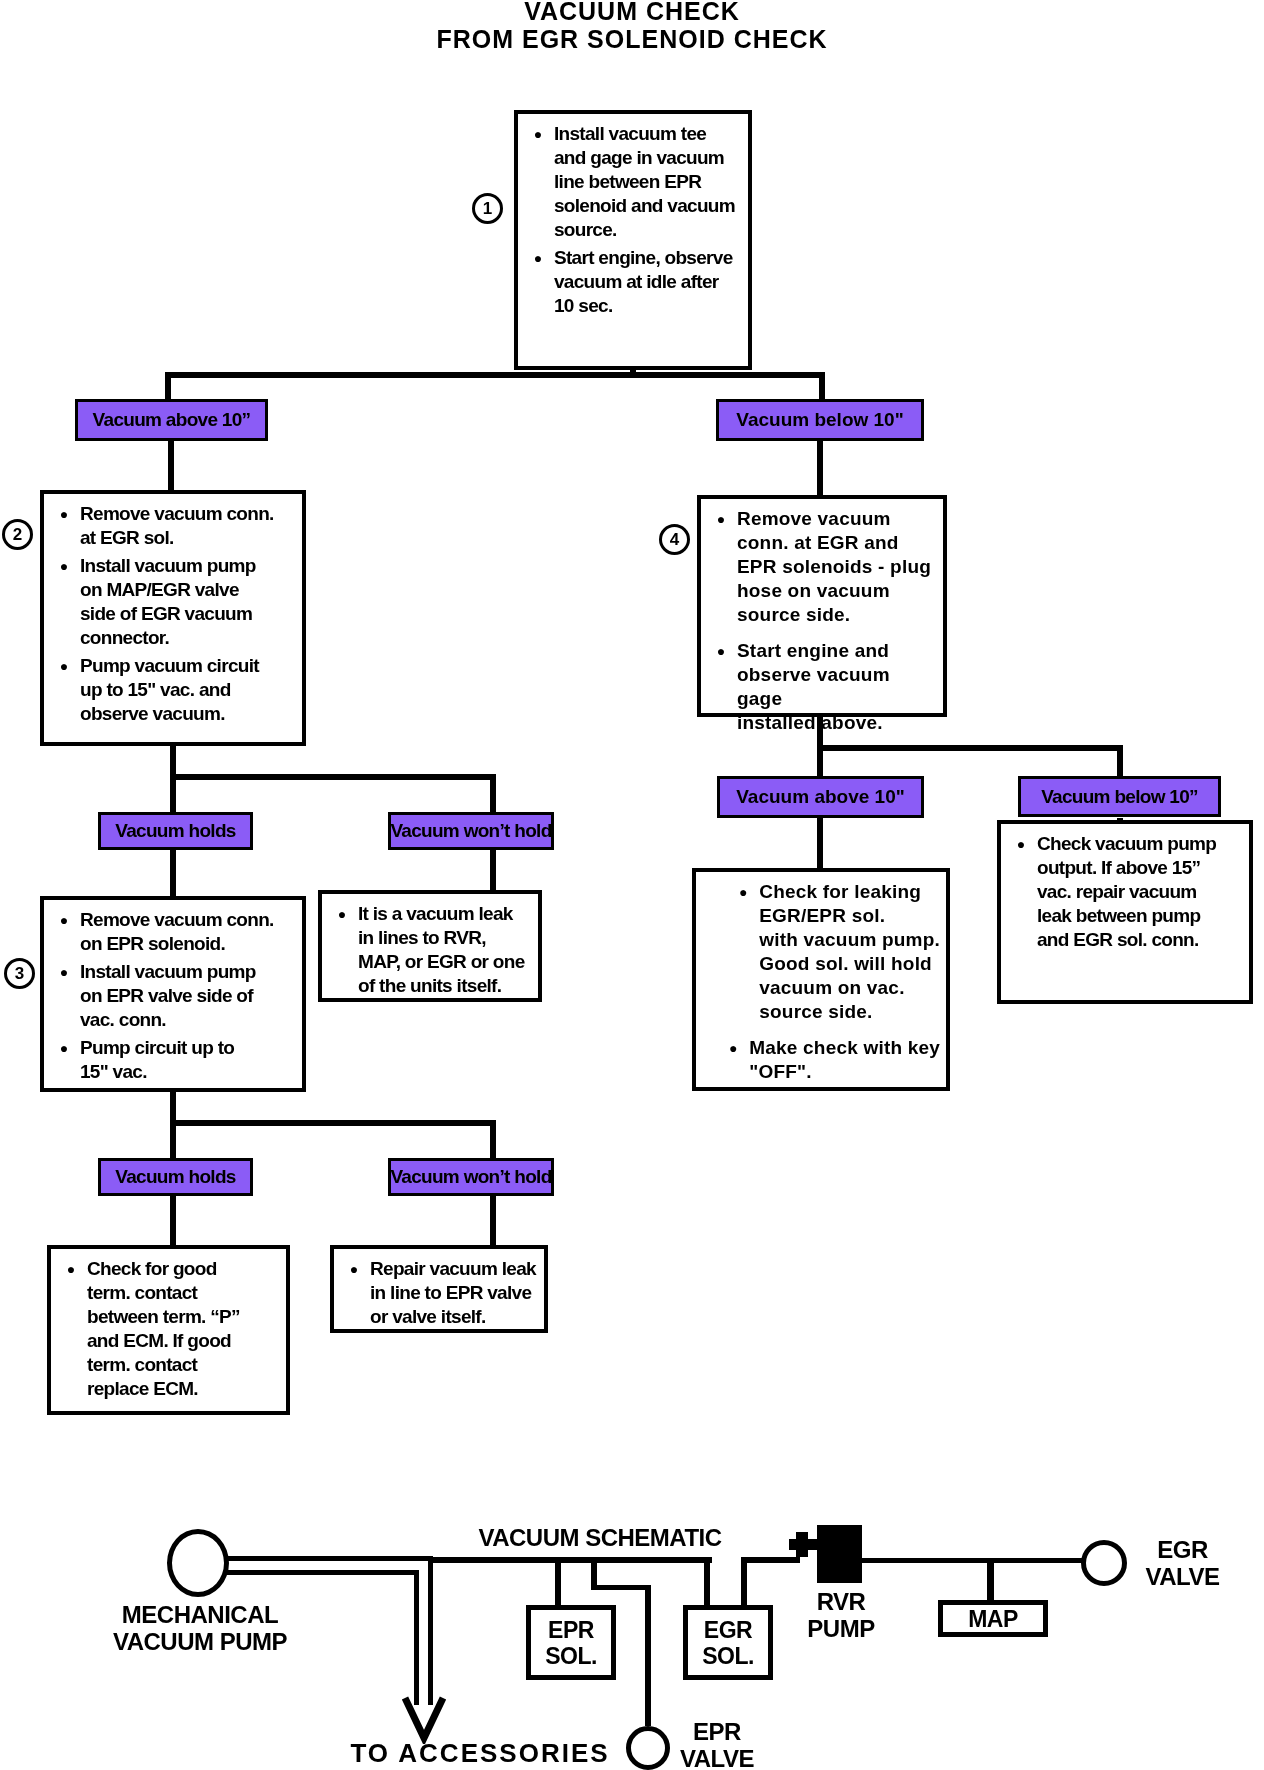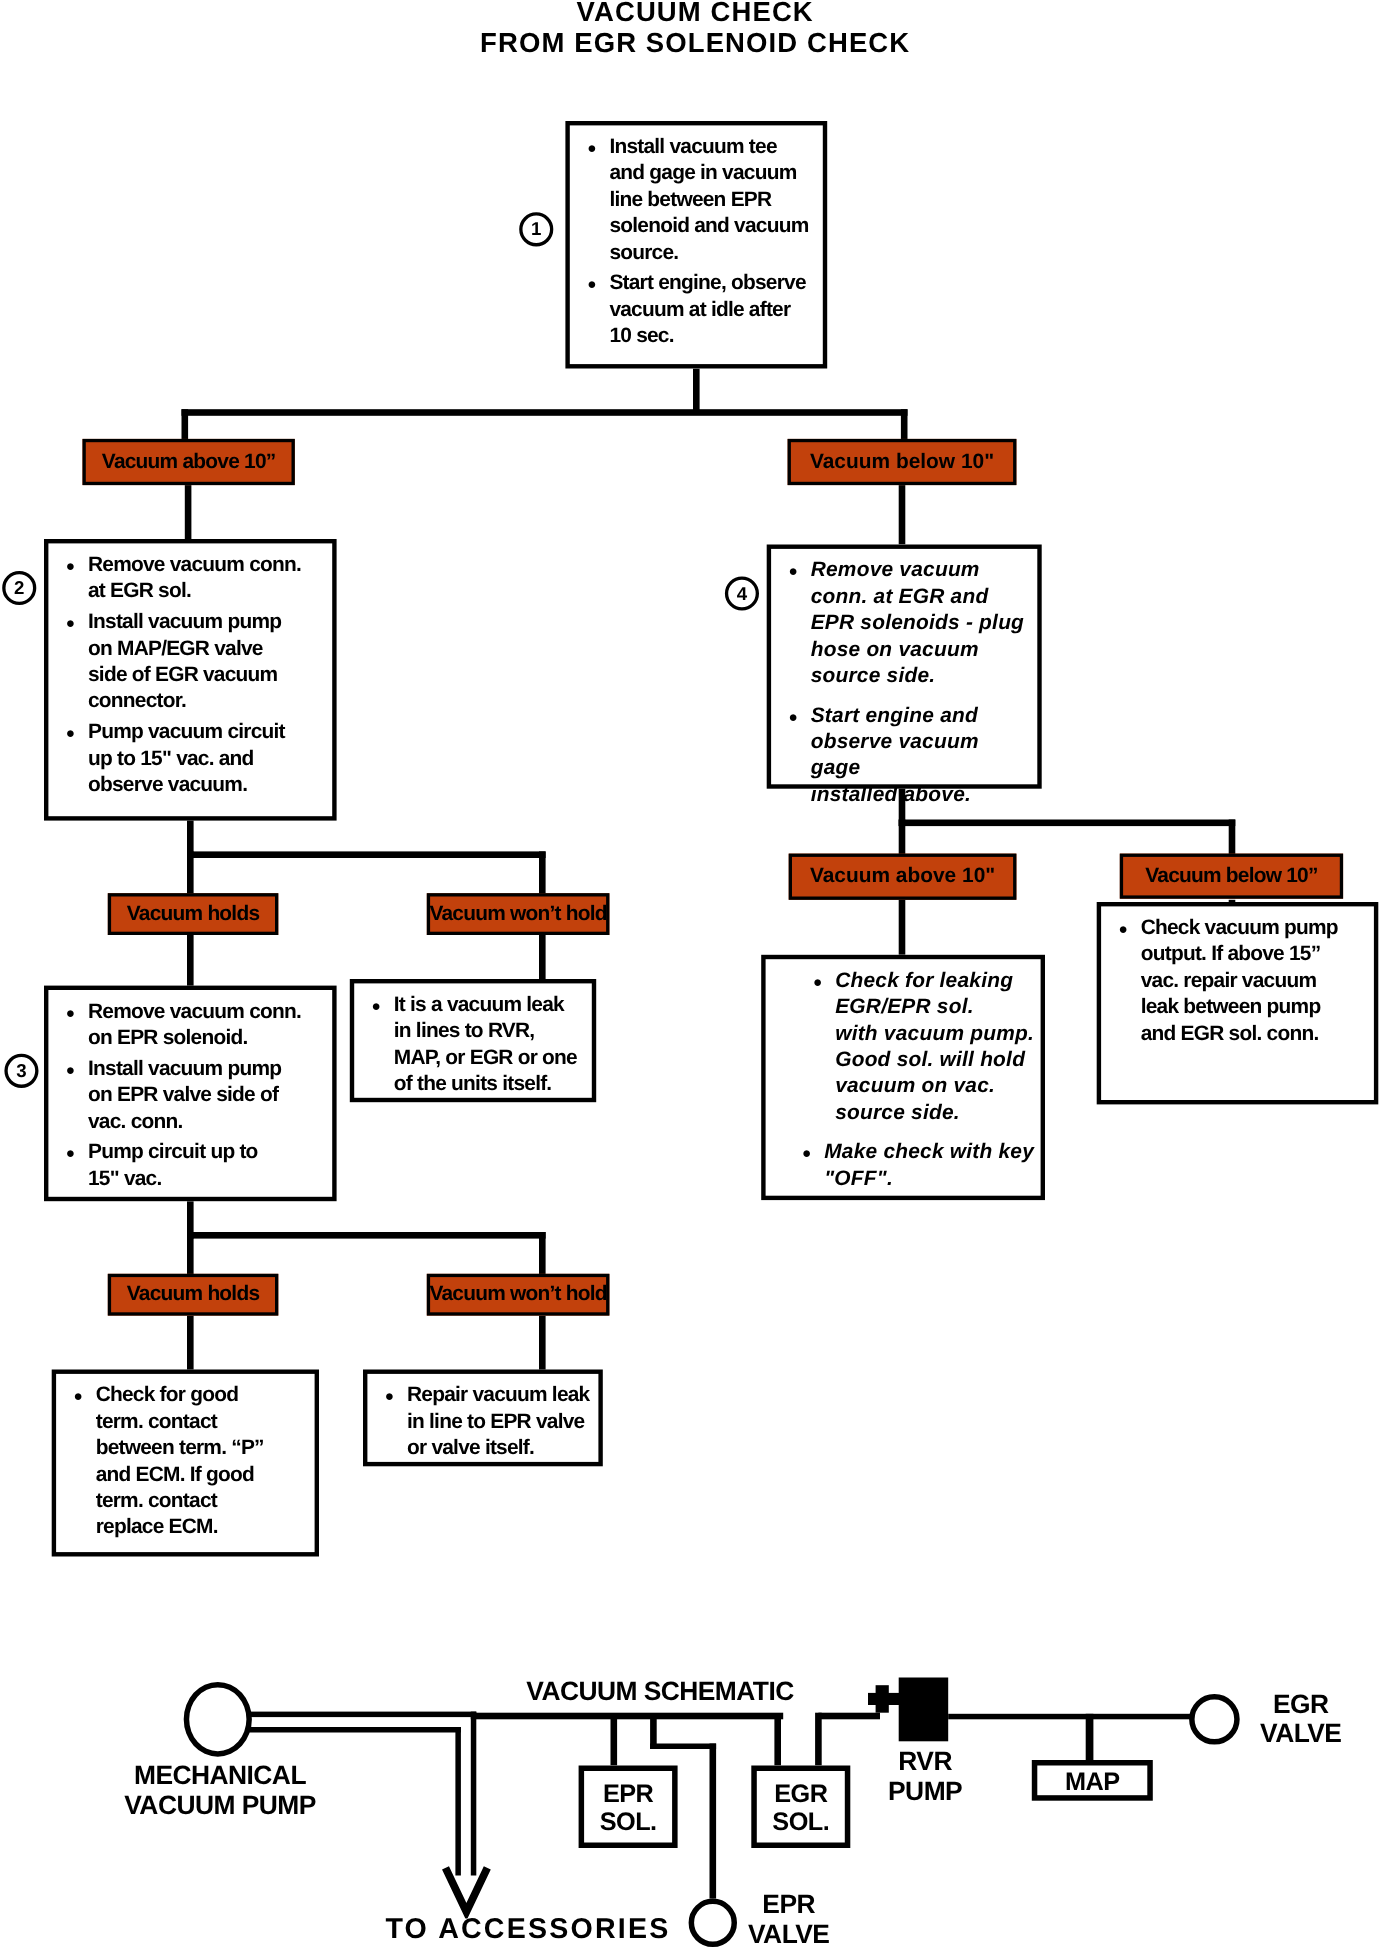--- a/index.html
+++ b/index.html
@@ -9,22 +9,22 @@
   .ptitle{position:absolute;text-align:center;font-weight:700;font-size:25px;letter-spacing:1px;white-space:pre;}
   .ln{position:absolute;background:#000;}
   .box{position:absolute;border:4px solid #000;background:#fff;box-sizing:border-box;
        padding:8px 6px 6px 4px;display:flex;flex-direction:column;gap:4px;}
   .box.reg{gap:12px;}
   .bi{display:flex;align-items:flex-start;}
   .dot{flex:0 0 32px;text-align:center;font-size:14px;line-height:24px;}
   .dot::before{content:"\25CF";}
   .bt{font-weight:700;font-size:19px;line-height:24px;white-space:pre-line;}
   .cond .bt, .bt.cond{letter-spacing:-0.7px;}
-  .reg .bt{letter-spacing:0.2px;font-style:italic;}
-  .lbl{position:absolute;border:3px solid #000;background:#c2410c;box-sizing:border-box;
+  .reg .bt{letter-spacing:0.2px;}
+  .lbl{position:absolute;border:3px solid #000;background:#8b5cf6;box-sizing:border-box;
        display:flex;align-items:center;justify-content:center;font-weight:700;font-size:19px;white-space:pre;}
   .lbl.cond{letter-spacing:-0.7px;}
   .circ{position:absolute;width:31px;height:31px;border:3px solid #000;border-radius:50%;box-sizing:border-box;
         display:flex;align-items:center;justify-content:center;font-weight:700;font-size:17px;background:#fff;}
   .schtitle{position:absolute;text-align:center;font-weight:700;font-size:24px;letter-spacing:-0.5px;}
   .schlabel{position:absolute;font-weight:700;font-size:24px;line-height:27px;text-align:center;
             white-space:pre-line;letter-spacing:-0.5px;}
   .compbox{position:absolute;border:5px solid #000;background:#fff;box-sizing:border-box;
            display:flex;align-items:center;justify-content:center;}
   .comptext{font-weight:700;font-size:23px;line-height:26px;text-align:center;white-space:pre-line;letter-spacing:-0.5px;}
@@ -58,21 +58,21 @@
   <div class="ln" style="left:170px;top:1196px;width:6px;height:51px;"></div>
   <div class="ln" style="left:490px;top:1196px;width:6px;height:51px;"></div>
   <div class="ln" style="left:817px;top:715px;width:6px;height:36px;"></div>
   <div class="ln" style="left:817px;top:745px;width:306px;height:6px;"></div>
   <div class="ln" style="left:817px;top:745px;width:6px;height:33px;"></div>
   <div class="ln" style="left:1117px;top:745px;width:6px;height:33px;"></div>
   <div class="ln" style="left:817px;top:818px;width:6px;height:50px;"></div>
   <div class="ln" style="left:1117px;top:818px;width:6px;height:45px;"></div>
 
   <div class="circ" style="left:472px;top:193px;">1</div>
-  <div class="box cond" style="left:514px;top:110px;width:238px;height:225px;">
+  <div class="box cond" style="left:514px;top:110px;width:238px;height:260px;">
     <div class="bi">
       <span class="dot"></span>
       <div class="bt">Install vacuum tee
 and gage in vacuum
 line between EPR
 solenoid and vacuum
 source.</div>
     </div>
     <div class="bi">
       <span class="dot"></span>

